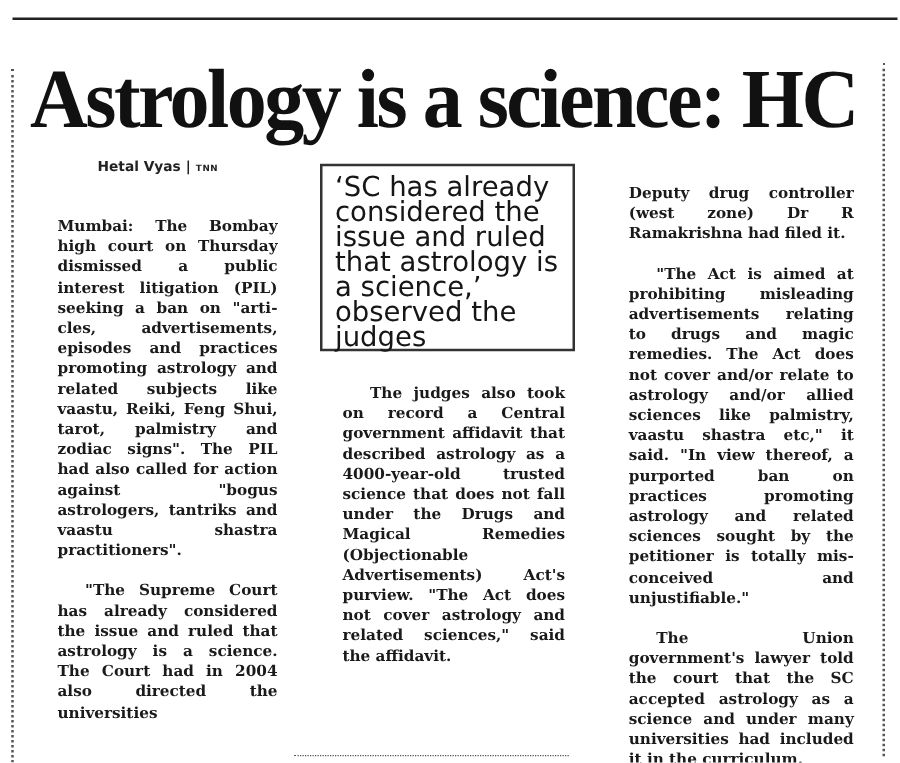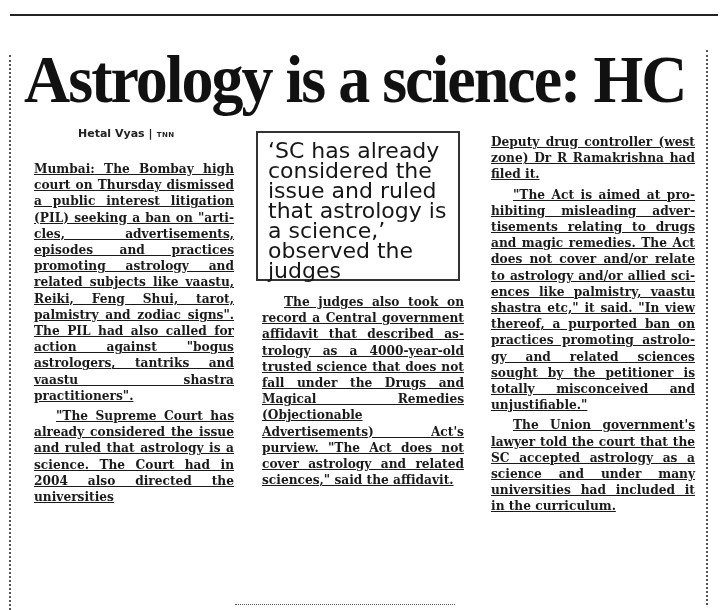--- a/index.html
+++ b/index.html
@@ -36,21 +36,21 @@
       font-weight: bold; font-size: 11px; color: #222;
     }
     .byline .sep { margin: 0 4px; }
     .byline .agency { font-size: 7px; letter-spacing: 0.5px; }
     .col {
       position: absolute;
       font-family: "DejaVu Serif", "Liberation Serif", serif;
       font-size: 12.2px; line-height: 16.2px; font-weight: bold;
       text-align: justify; hyphens: manual; color: #1a1a1a;
     }
-    .col p { margin: 4px; text-indent: 22px; text-decoration: underline; }
+    .col p { margin: 16px; text-indent: 22px; }
     .col p.first { text-indent: 0; }
     .col1 { left: 30px; top: 157px; width: 208px; }
     .col2 { left: 258px; top: 290px; width: 210px; }
     .col3 { left: 487px; top: 130px; width: 212px; }
     .dateline { font-weight: bold; }
     .pullquote {
       position: absolute; left: 256px; top: 131px; width: 204px; height: 150px;
       border: 2px solid #333; box-sizing: border-box;
       padding: 8px 10px;
       font-family: "DejaVu Sans", "Liberation Sans", sans-serif;

